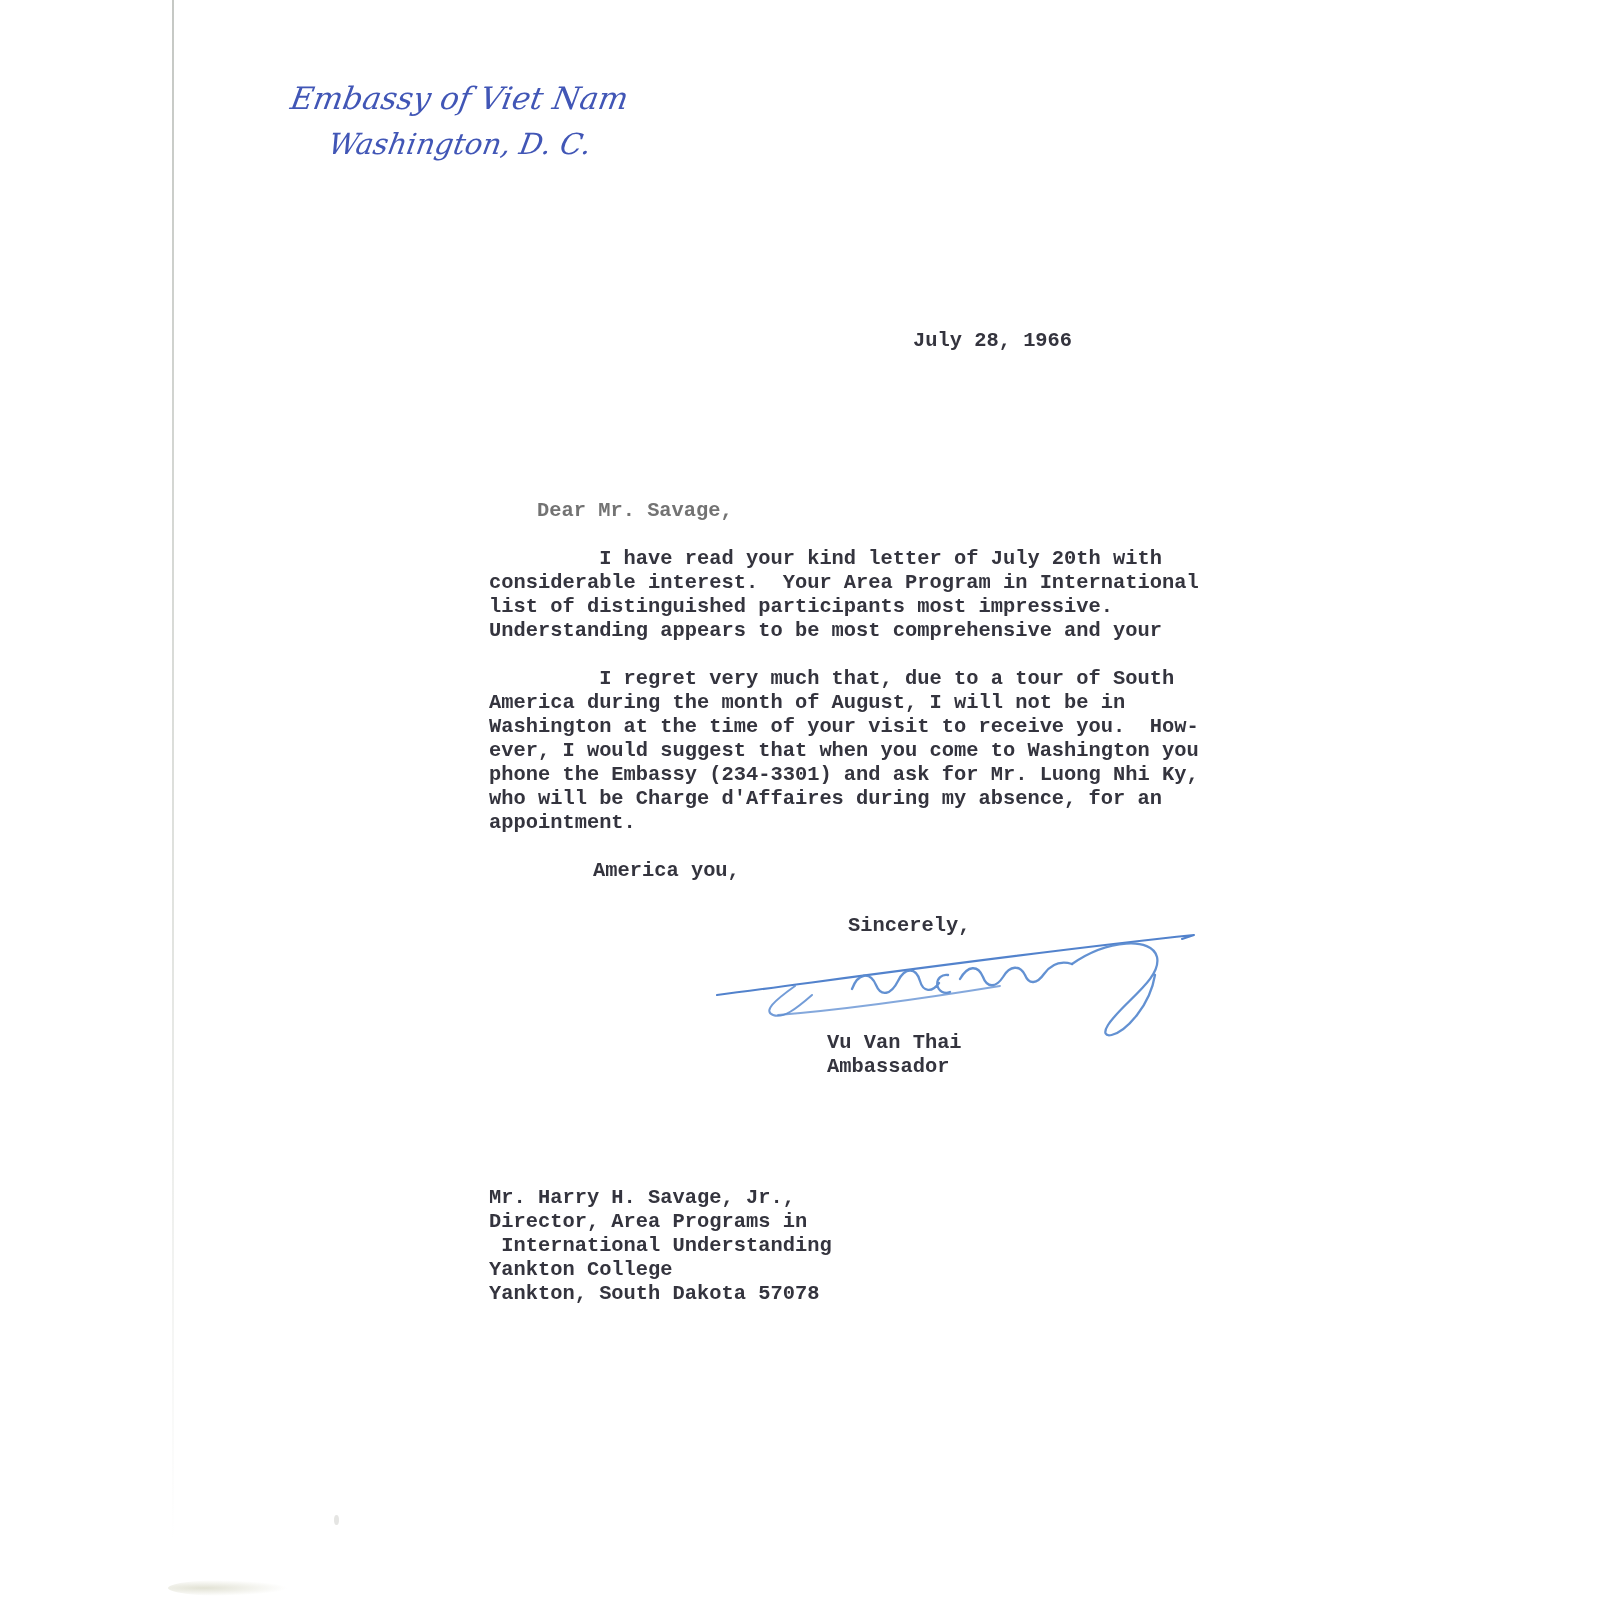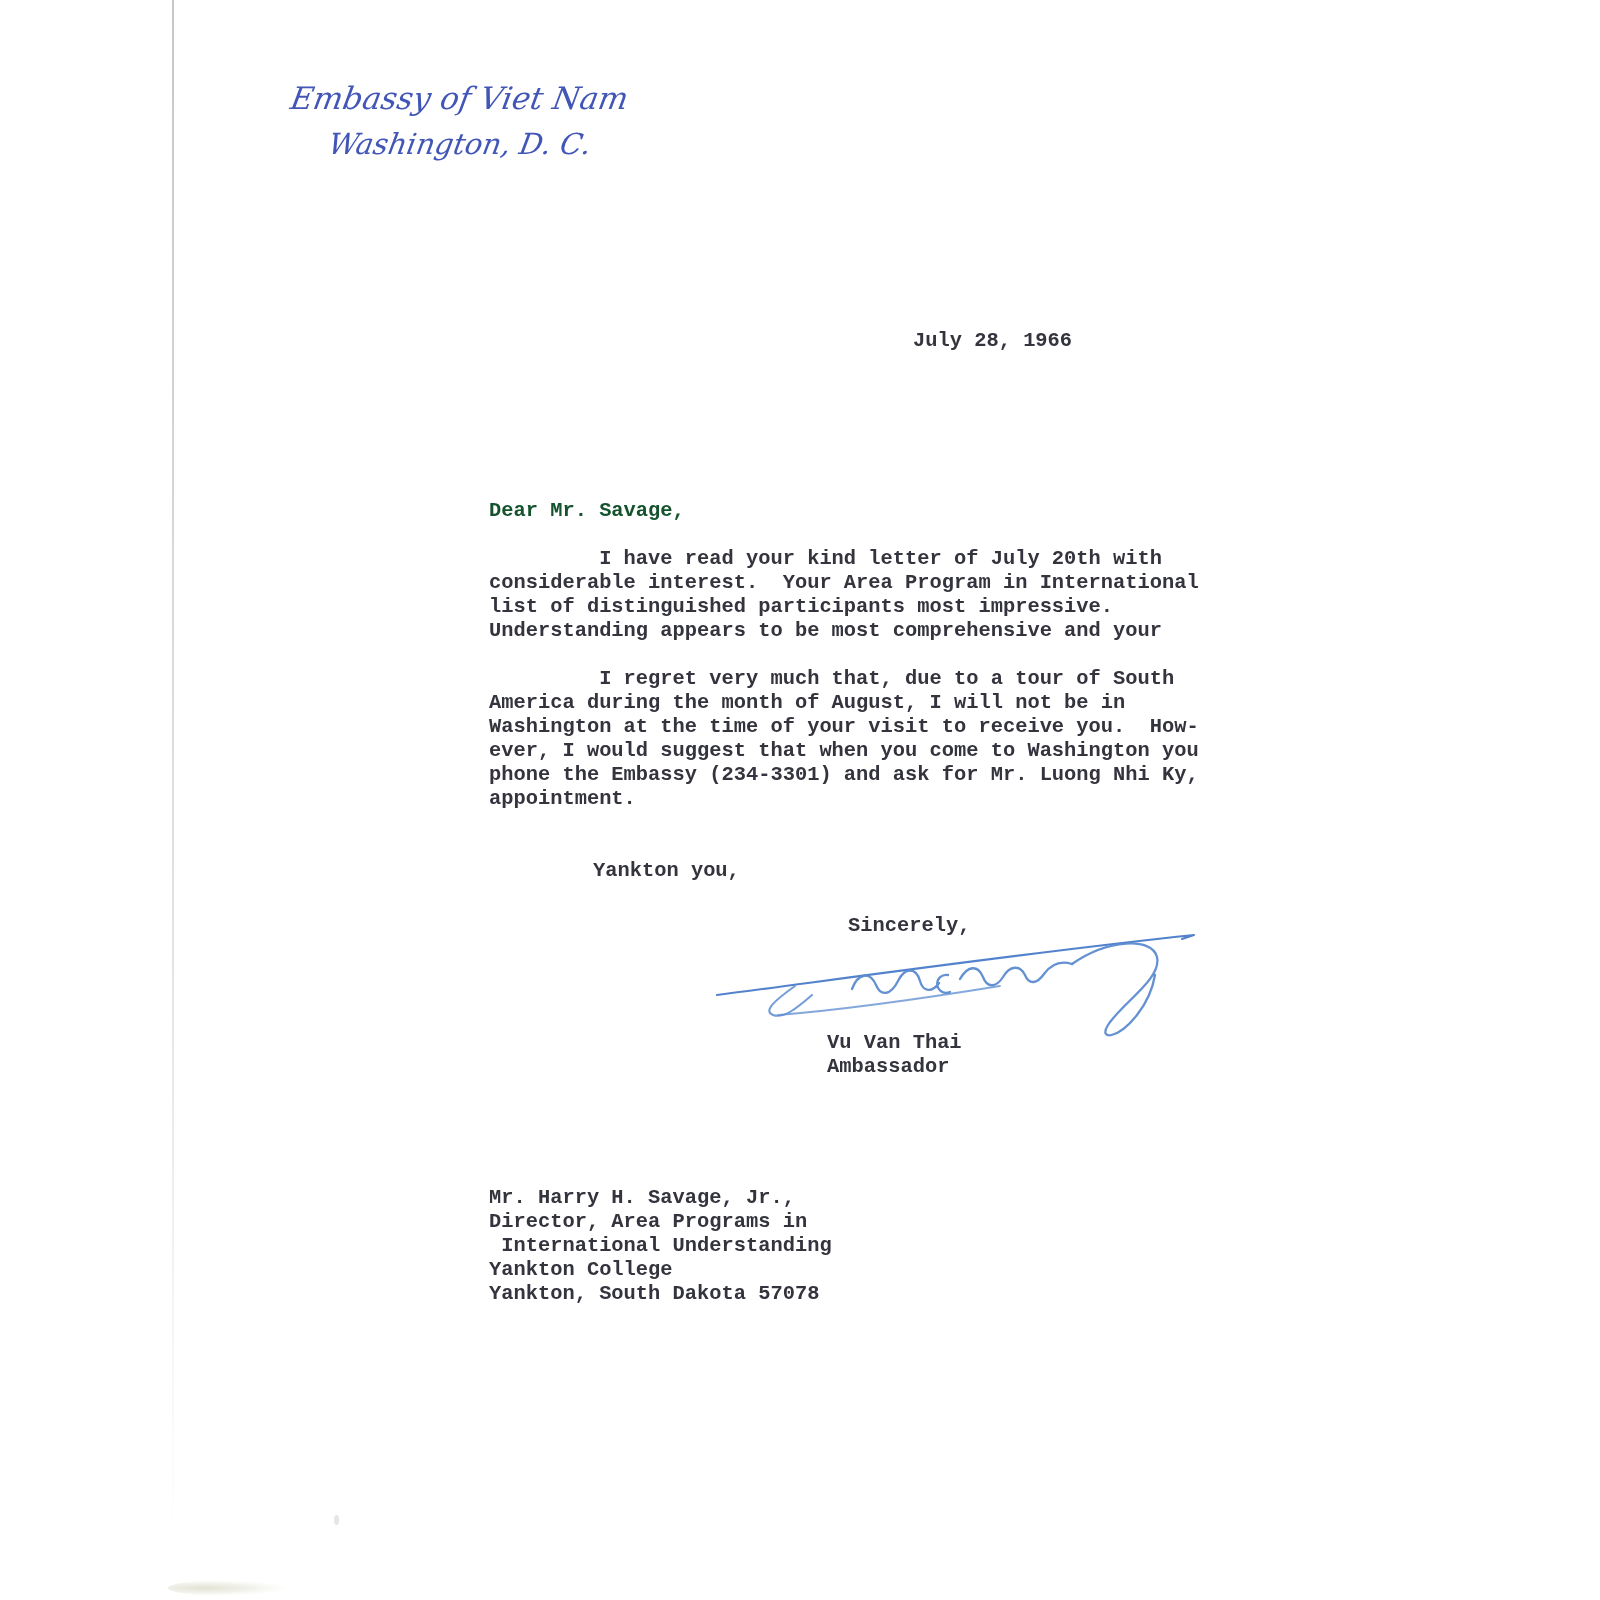--- a/index.html
+++ b/index.html
@@ -42,42 +42,43 @@
   <div class="smudge"></div>
   <div class="speck"></div>
 
   <div class="letterhead lh1" id="lh1" style="color: rgb(65, 86, 182);">Embassy of Viet Nam</div>
   <div class="letterhead lh2" id="lh2" style="color: rgb(65, 86, 182);">Washington, D. C.</div>
 
   <div class="mono date-line" style="color: rgb(52, 52, 62);">
     <div>July 28, 1966</div>
   </div>
 
-  <div class="mono salutation" style="color: #14532d;">
+  <div class="mono salutation" style="color: #737373; margin-left: 48px;">
     <div>Dear Mr. Savage,</div>
   </div>
 
   <div class="mono para1" style="color: rgb(52, 52, 62);">
     <div class="pline">         I have read your kind letter of July 20th with</div>
     <div class="pline">considerable interest.  Your Area Program in International</div>
     <div class="pline">list of distinguished participants most impressive.</div>
     <div class="pline">Understanding appears to be most comprehensive and your</div>
   </div>
 
   <div class="mono para2" style="color: rgb(52, 52, 62);">
     <div class="pline">         I regret very much that, due to a tour of South</div>
     <div class="pline">America during the month of August, I will not be in</div>
     <div class="pline">Washington at the time of your visit to receive you.  How-</div>
     <div class="pline">ever, I would suggest that when you come to Washington you</div>
     <div class="pline">phone the Embassy (234-3301) and ask for Mr. Luong Nhi Ky,</div>
+    <div class="pline">who will be Charge d'Affaires during my absence, for an</div>
     <div class="pline">appointment.</div>
   </div>
 
   <div class="mono thanking" style="color: rgb(52, 52, 62);">
-    <div>Yankton you,</div>
+    <div>America you,</div>
   </div>
 
   <div class="mono closing" style="color: rgb(52, 52, 62);">
     <div>Sincerely,</div>
   </div>
 
   <svg class="signature-svg" viewBox="0 0 560 140">
     <path class="sig-stroke sig-dark" stroke-width="2.1" opacity="0.9" d="M57,80 C180,64 380,36 534,20 l-12,4" stroke="#3f74c6"></path>
     <path class="sig-stroke" stroke-width="2" opacity="0.85" d="M135,71 C114,86 103,96 113,100 C123,104 136,94 152,80" stroke="#5b8bd0"></path>
     <path class="sig-stroke" stroke-width="1.8" opacity="0.75" d="M118,100 C180,95 260,84 340,71" stroke="#5b8bd0"></path>

